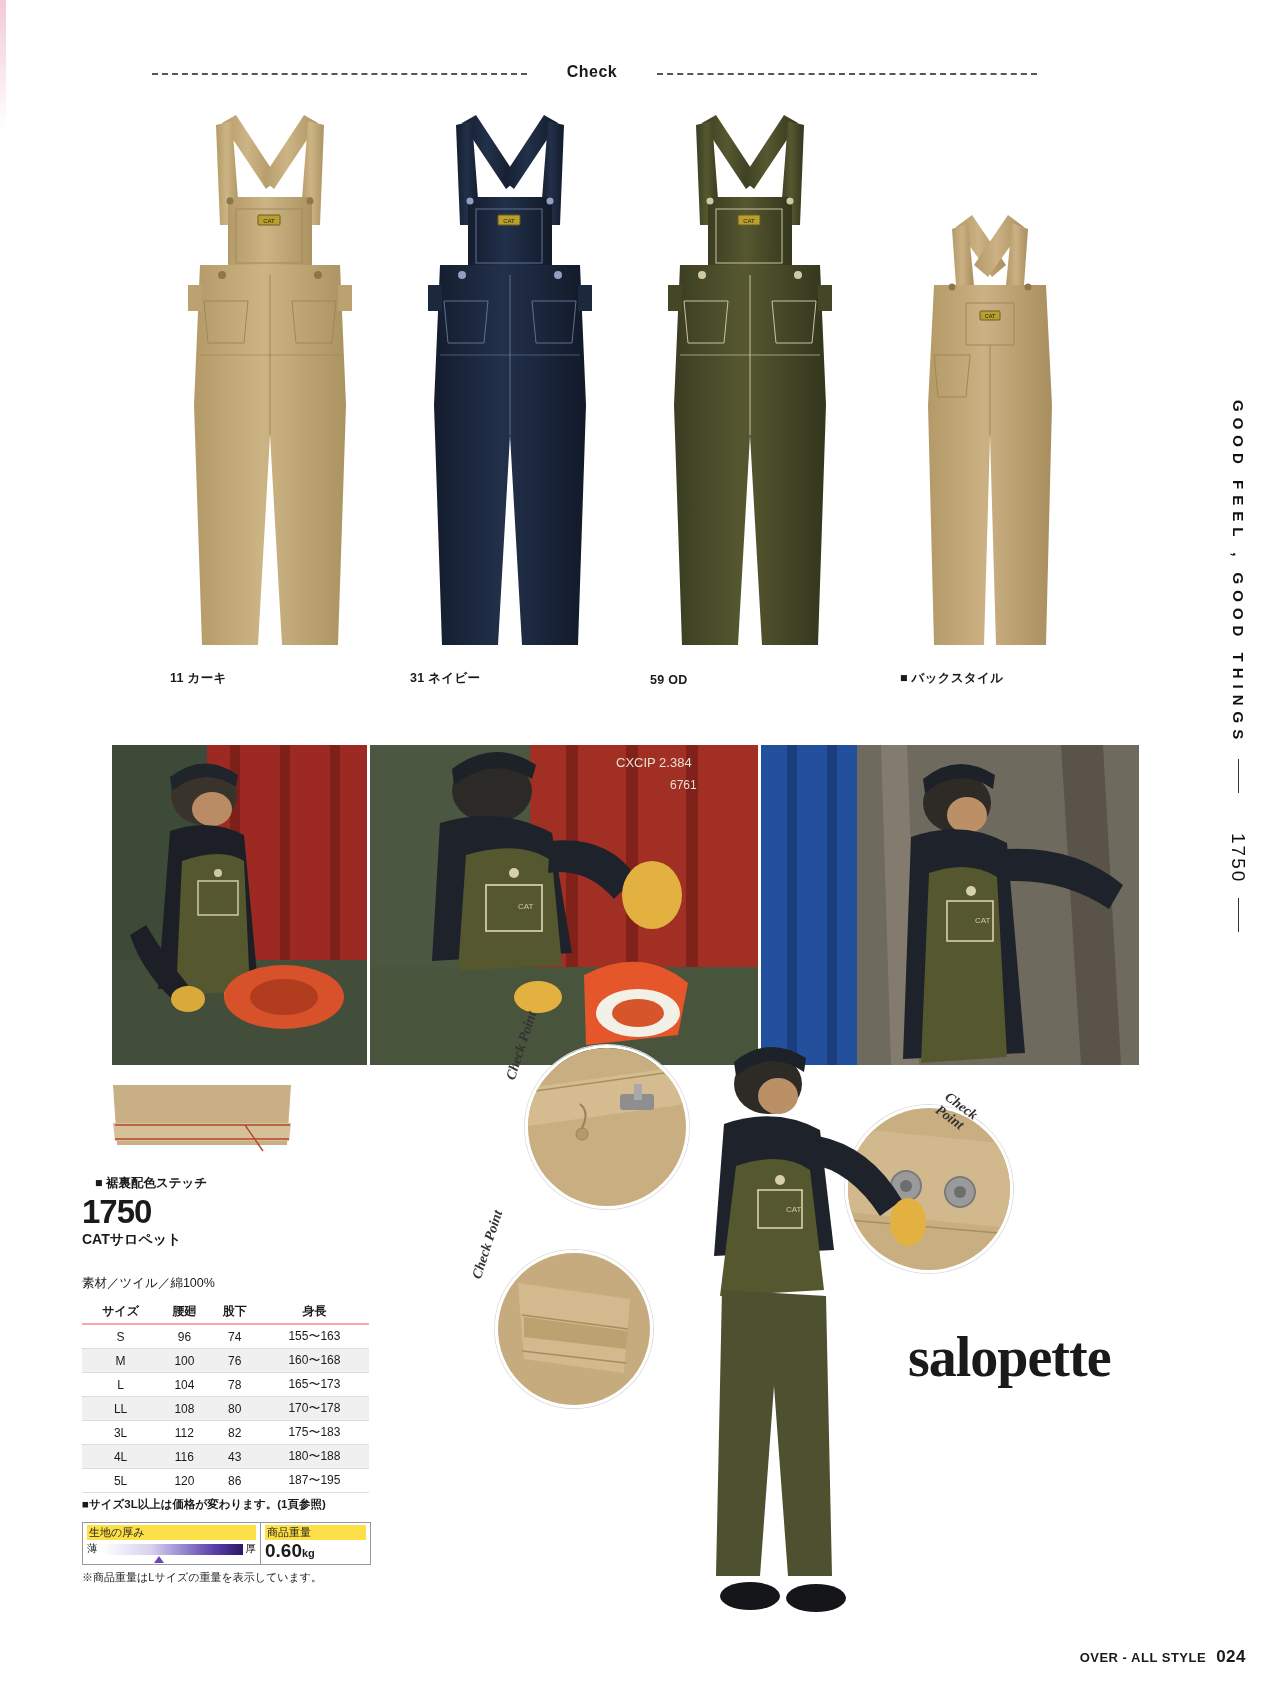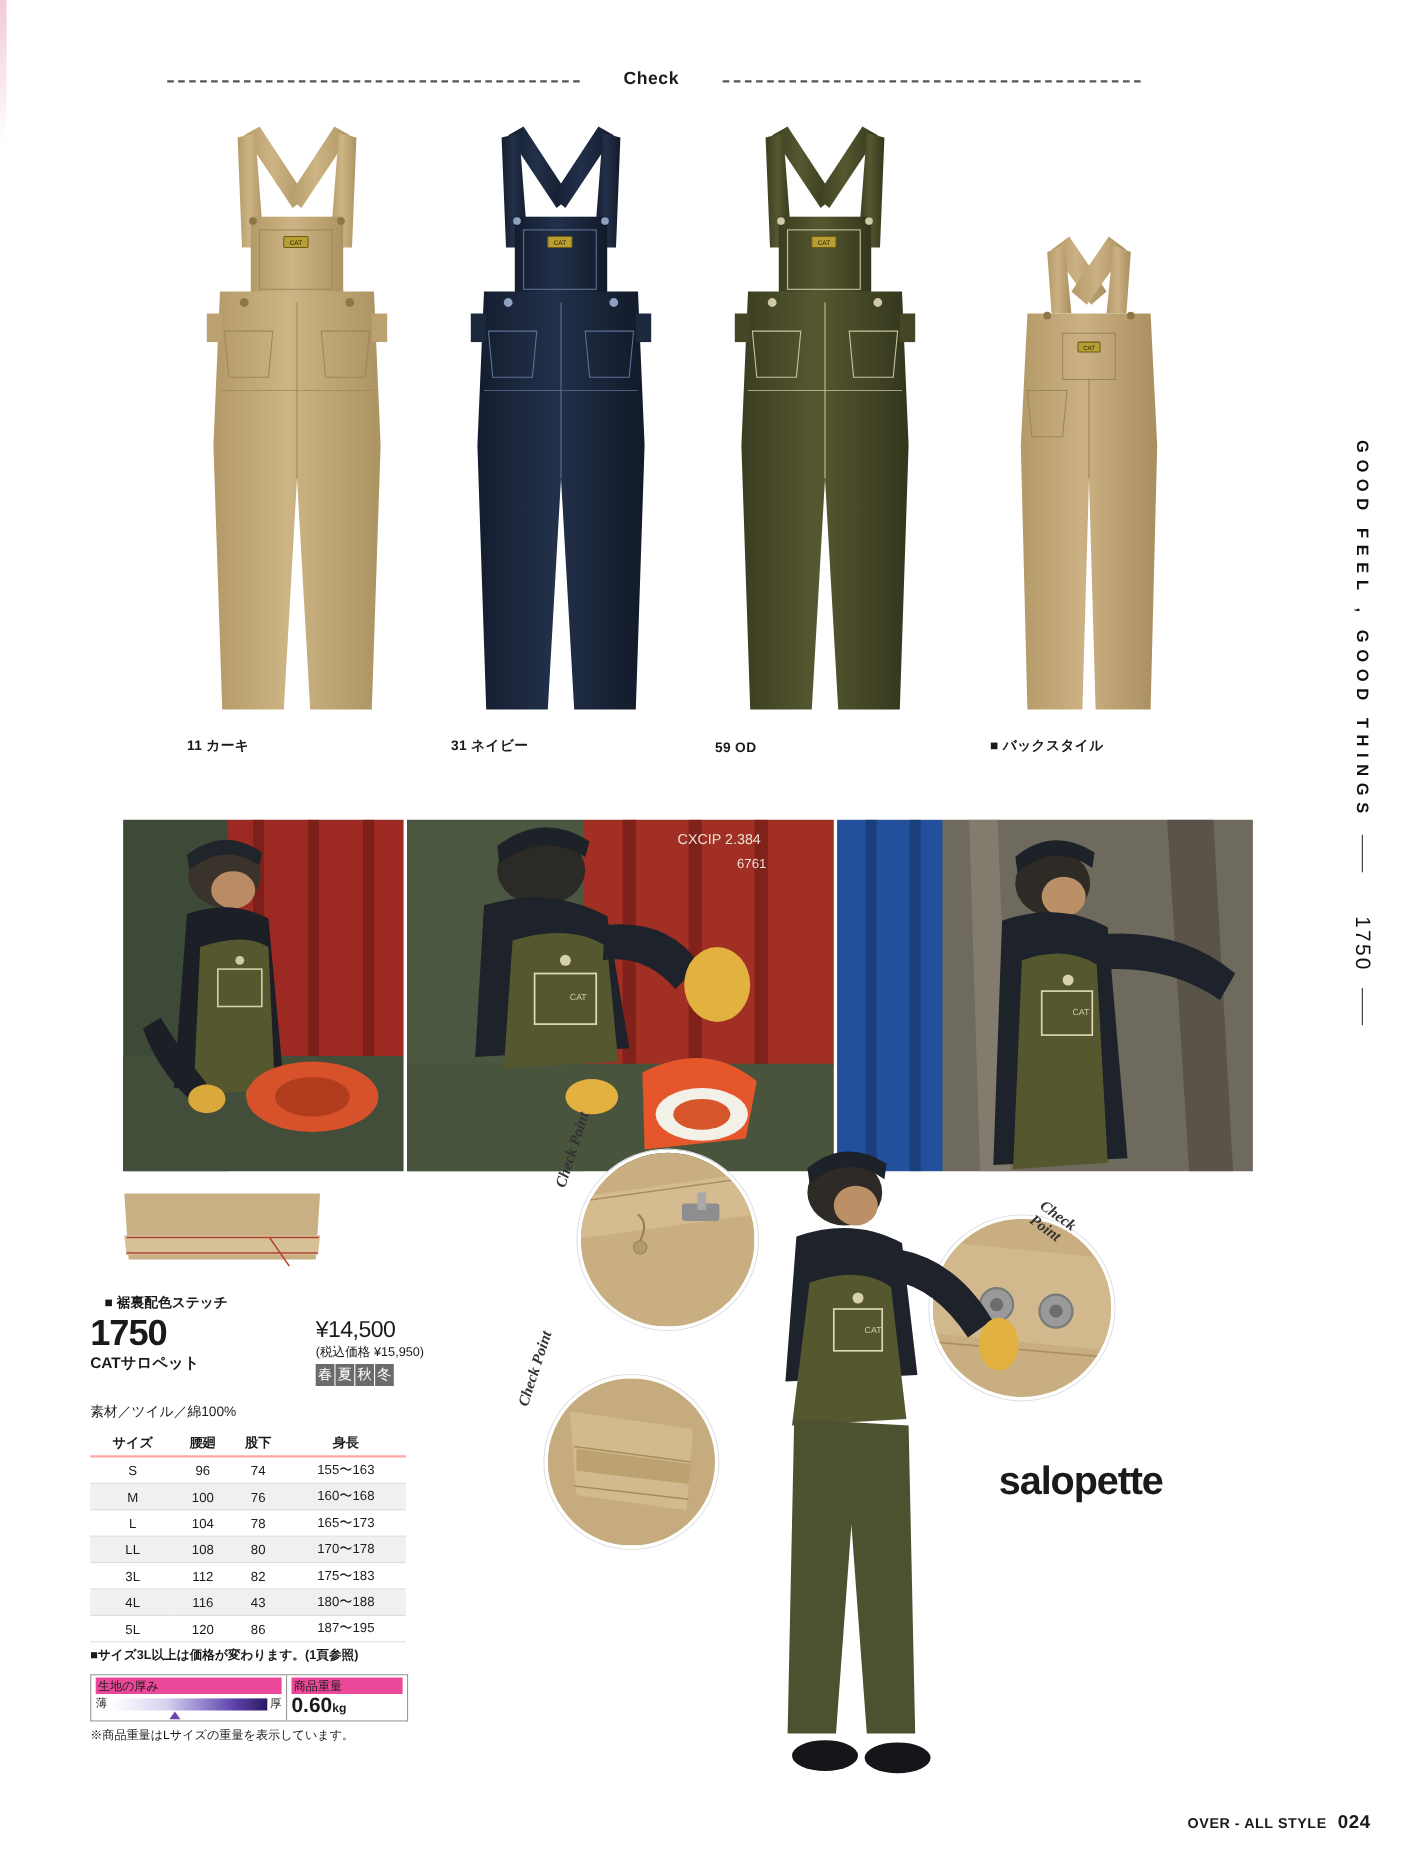--- a/index.html
+++ b/index.html
@@ -73,42 +73,42 @@
 
   table.size{border-collapse:collapse;width:287px;margin-top:8px;font-size:12px;}
   table.size th{font-weight:bold;padding:3px 0;text-align:center;border-bottom:2px solid #fca5a5;}
   table.size td{padding:3px 0;text-align:center;border-bottom:1px solid #ddd;}
   table.size tr.alt td{background:#f0f0f0;}
   .note{font-size:11.5px;margin-top:4px;font-weight:bold;}
 
   .meter-box{margin-top:10px;width:287px;border:1px solid #999;display:flex;}
   .meter-left{width:178px;border-right:1px solid #999;padding:2px 4px;box-sizing:border-box;}
   .meter-right{flex:1;padding:2px 4px;box-sizing:border-box;}
-  .meter-label{font-size:11px;background:#ec4899;display:block;padding:0 2px;}
+  .meter-label{font-size:11px;background:#fde047;display:block;padding:0 2px;}
   .meter-row{display:flex;align-items:center;margin-top:2px;}
   .meter-row .t{font-size:10.5px;}
   .grad{flex:1;height:11px;margin:0 3px;position:relative;
         background:linear-gradient(to right,#ffffff,#d7d2ef 35%,#8a79c9 62%,#5b3fa8 80%,#2b1a63 100%);}
   .arrow{position:absolute;left:38%;bottom:-8px;width:0;height:0;
          border-left:5px solid transparent;border-right:5px solid transparent;border-bottom:7px solid #6b45b0;}
   .weight{font-size:19px;font-weight:bold;}
   .weight small{font-size:11px;font-weight:bold;}
   .footnote{font-size:11px;margin-top:5px;}
 
   
   .cp{position:absolute;}
   .cp .bubble{border-radius:50%;overflow:hidden;border:3px solid #fff;box-shadow:0 0 0 1px #ddd;}
   .cp-text{position:absolute;font-family:"Liberation Serif",serif;font-style:italic;font-weight:bold;font-size:14px;color:#333;}
 
   
   .model{position:absolute;left:640px;top:1040px;width:290px;height:600px;}
 
   
   .salo{position:absolute;left:908px;top:1325px;width:290px;}
-  .salo h1{font-family:Liberation Sans, sans-serif;font-size:36px;margin:0;font-weight:bold;letter-spacing:-1px;}
+  .salo h1{font-family:Liberation Serif, serif;font-size:56px;margin:0;font-weight:bold;letter-spacing:-1px;}
   .salo p{font-size:13px;line-height:1.55;margin:12px 0 0 0;}
 
   
   .footer{position:absolute;right:34px;bottom:22px;font-size:13px;font-weight:bold;letter-spacing:.5px;}
   .footer .pg{font-size:17px;margin-left:10px;}
 
   .edge{position:absolute;left:0;top:0;width:6px;height:130px;
         background:linear-gradient(to bottom,#f2c9d8,#ffffff);}
 </style>
 </head>
@@ -348,30 +348,20 @@
       <line x1="20" y1="64" x2="194" y2="64" stroke="#b5452f" stroke-width="1.4"></line>
       <path d="M150 50 L168 76" stroke="#b5452f" stroke-width="1.4"></path>
     </svg>
     <div class="cap">■ 裾裏配色ステッチ</div>
   </div>
 
   <div class="spec">
     <div class="code">1750</div>
     <div class="name">CATサロペット</div>
 
-    <div class="price-wrap">
-      <div class="price">¥14,500</div>
-      <div class="price-tax">(税込価格 ¥15,950)</div>
-      <div class="seasons">
-        <span>春</span>
-        <span>夏</span>
-        <span>秋</span>
-        <span>冬</span>
-      </div>
-    </div>
 
     <div class="material">素材／ツイル／綿100%</div>
 
     <table class="size">
       <thead>
         <tr>
           <th>サイズ</th>
           <th>腰廻</th>
           <th>股下</th>
           <th>身長</th>

